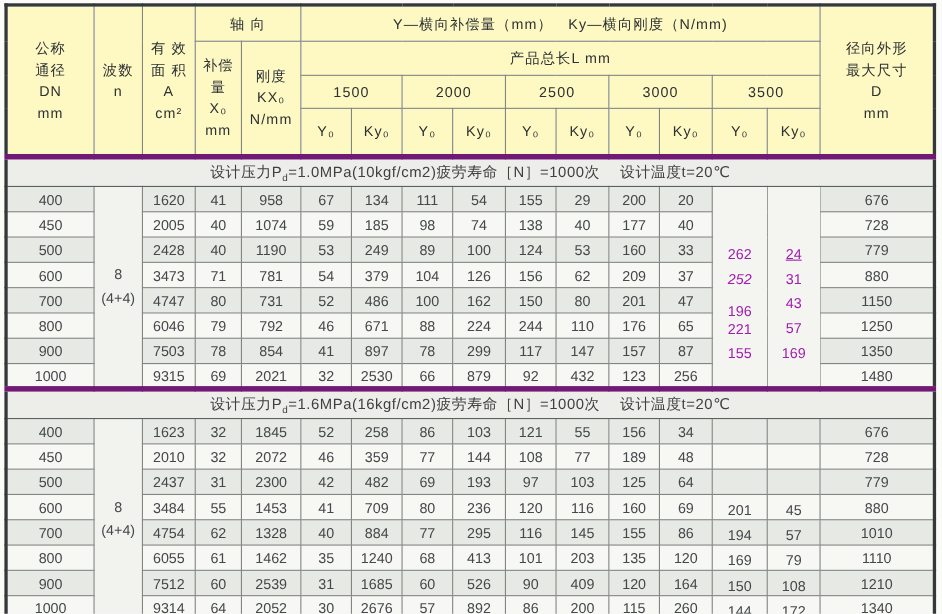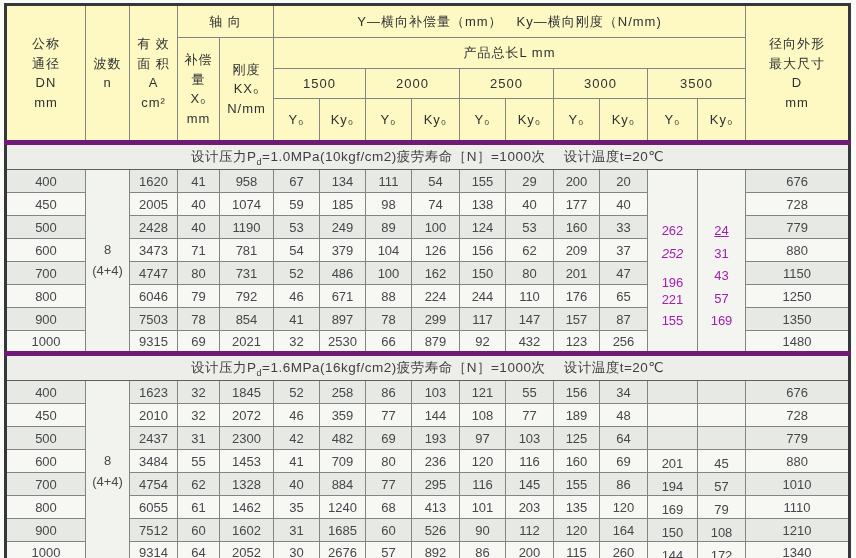--- a/index.html
+++ b/index.html
@@ -386,27 +386,27 @@
           <td class="num-cell">135</td>
           <td class="num-cell">120</td>
           <td class="num-cell c3500">169</td>
           <td class="num-cell c3500">79</td>
           <td class="num-cell d-cell">1110</td>
         </tr>
         <tr class="data-row shade">
           <td class="dn-cell">900</td>
           <td class="num-cell">7512</td>
           <td class="num-cell">60</td>
-          <td class="num-cell">1602</td>
+          <td class="num-cell">2539</td>
           <td class="num-cell">31</td>
           <td class="num-cell">1685</td>
           <td class="num-cell">60</td>
           <td class="num-cell">526</td>
           <td class="num-cell">90</td>
-          <td class="num-cell">112</td>
+          <td class="num-cell">409</td>
           <td class="num-cell">120</td>
           <td class="num-cell">164</td>
           <td class="num-cell c3500">150</td>
           <td class="num-cell c3500">108</td>
           <td class="num-cell d-cell">1210</td>
         </tr>
         <tr class="data-row plain">
           <td class="dn-cell">1000</td>
           <td class="num-cell">9314</td>
           <td class="num-cell">64</td>

